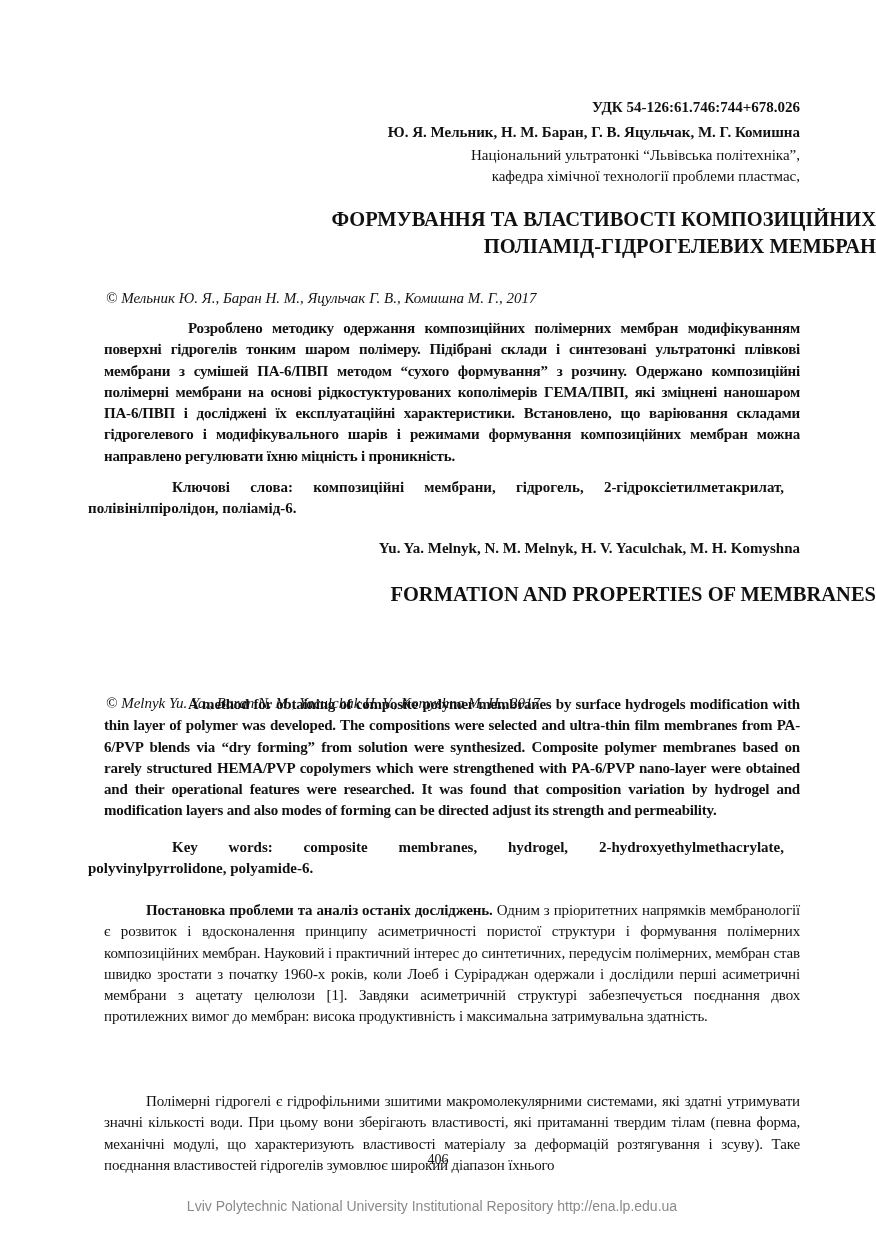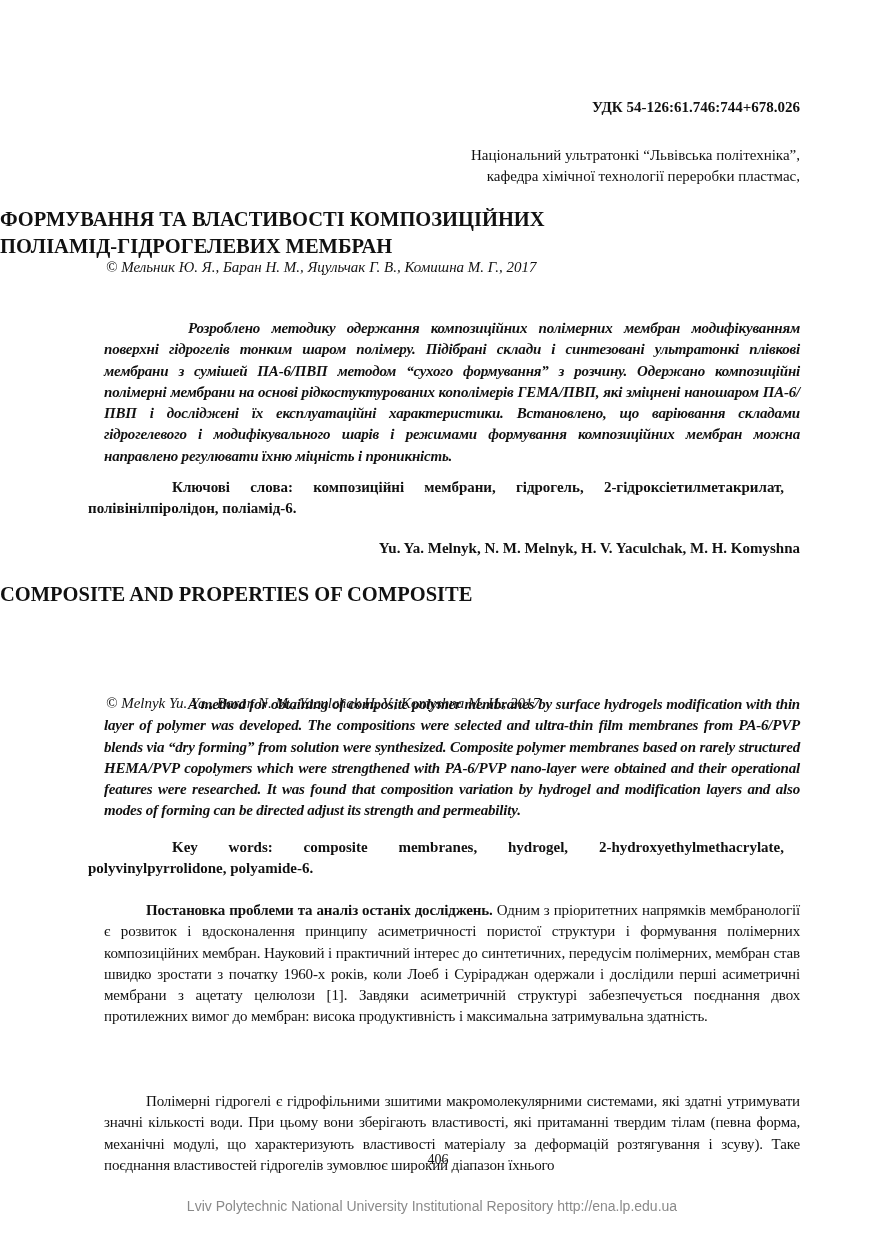--- a/index.html
+++ b/index.html
@@ -2,47 +2,48 @@
 <html><head>
 <meta charset="utf-8">
 <style>
   html, body { margin: 0; padding: 0; background: #ffffff; }
   body { width: 876px; height: 1240px; position: relative; overflow: hidden; font-family: "Liberation Serif", serif; color: #111; }
   .page { position: absolute; left: 0; top: 0; width: 876px; height: 1240px; }
   .abs { position: absolute; }
   .udk { right: 76px; top: 99px; font-weight: bold; font-size: 15px; }
   .authors-ua { right: 76px; top: 124px; font-weight: bold; font-size: 15px; }
   .affil { right: 76px; top: 145px; font-size: 15px; text-align: right; line-height: 21px; }
-  .title { left: 0; width: 876px; text-align: left; font-weight: bold; font-size: 20.5px; line-height: 27px; }
+  .title { left: 0; width: 876px; text-align: right; font-weight: bold; font-size: 20.5px; line-height: 27px; }
   .title-ua { top: 206px; }
   .copy { left: 106px; font-style: italic; font-size: 15px; }
-  .copy-ua { top: 259px; }
+  .copy-ua { top: 290px; }
   .abstract-ua { top: 318px; left: 144px; width: 656px; }
   .authors-en { right: 76px; top: 540px; font-weight: bold; font-size: 15px; }
   .title-en { top: 581px; }
   .copy-en { top: 655px; margin-top: 40px; }
   .body-text { left: 104px; width: 696px; font-size: 15px; line-height: 21.3px; text-align: justify; letter-spacing: -0.15px; }
   .para1 { top: 900px; }
   .para2 { top: 1043px; margin-top: 48px; }
   .ind { display: inline-block; width: 42px; }
   .b { font-weight: bold; }
   .pagenum { left: 0; width: 876px; top: 1152px; text-align: center; font-size: 14px; }
   .footer { left: 0; width: 864px; top: 1198px; text-align: center; font-family: "Liberation Sans", sans-serif; font-size: 14px; color: #8a8a8a; }
   .kwwrap { left: 88px; width: 696px; font-weight: bold; font-size: 15px; line-height: 21.3px; text-align: justify; }
-  .abs-wrap { left: 104px; width: 696px; font-weight: bold; font-size: 15px; line-height: 21.3px; text-align: justify; letter-spacing: -0.2px; font-style: italic; }
+  .abs-wrap { left: 104px; width: 696px; font-weight: bold; font-size: 15px; line-height: 21.3px; text-align: justify; letter-spacing: -0.2px; }
 </style>
 </head>
 <body>
 
 <div class="page">
 
   <div class="abs udk">УДК 54-126:61.746:744+678.026</div>
+  <div class="abs authors-ua">Ю. Я. Мельник, Н. М. Баран, Г. В. Яцульчак, М. Г. Комишна</div>
   <div class="abs affil">
     <div>Національний ультратонкі “Львівська політехніка”,</div>
-    <div>кафедра хімічної технології переробки пластмас,</div>
+    <div>кафедра хімічної технології проблеми пластмас,</div>
   </div>
 
   <div class="abs title title-ua">
     <div>ФОРМУВАННЯ ТА ВЛАСТИВОСТІ КОМПОЗИЦІЙНИХ</div>
     <div>ПОЛІАМІД-ГІДРОГЕЛЕВИХ МЕМБРАН</div>
   </div>
 
   <div class="abs copy copy-ua">© Мельник Ю. Я., Баран Н. М., Яцульчак Г. В., Комишна М. Г., 2017</div>
 
   <div class="abs abs-wrap abstract-ua" style="top:318px;">
@@ -52,21 +53,21 @@
   <div class="abs kwwrap" style="top:477px;">
     <span class="ind"></span><span class="ind"></span><span>Ключові слова:</span>
     <span>композиційні мембрани, гідрогель,</span>
     <span>2-гідроксіетилметакрилат,</span>
     <span>полівінілпіролідон, поліамід-6.</span>
   </div>
 
   <div class="abs authors-en">Yu. Ya. Melnyk, N. M. Melnyk, H. V. Yaculchak, M. H. Komyshna</div>
 
   <div class="abs title title-en">
-    <div>COMPOSITE AND PROPERTIES OF COMPOSITE</div>
+    <div>FORMATION AND PROPERTIES OF MEMBRANES</div>
   </div>
 
   <div class="abs copy copy-en">© Melnyk Yu. Ya., Baran N. M., Yaculchak H. V., Komyshna M. H., 2017</div>
 
   <div class="abs abs-wrap" style="top:694px;">
     <span class="ind"></span><span class="ind"></span><span>A method for obtaining of composite polymer membranes by surface hydrogels modification with thin layer of polymer was developed. The compositions were selected and ultra-thin film membranes from PA-6/PVP blends via “dry forming” from solution were synthesized. Composite polymer membranes based on rarely structured HEMA/PVP copolymers which were strengthened with PA-6/PVP nano-layer were obtained and their operational features were researched. It was found that composition variation by hydrogel and modification layers and also modes of forming can be directed adjust its strength and permeability.</span>
   </div>
 
   <div class="abs kwwrap" style="top:837px;">
     <span class="ind"></span><span class="ind"></span><span>Key words: composite membranes, hydrogel, 2-hydroxyethylmethacrylate, polyvinylpyrrolidone, polyamide-6.</span>

